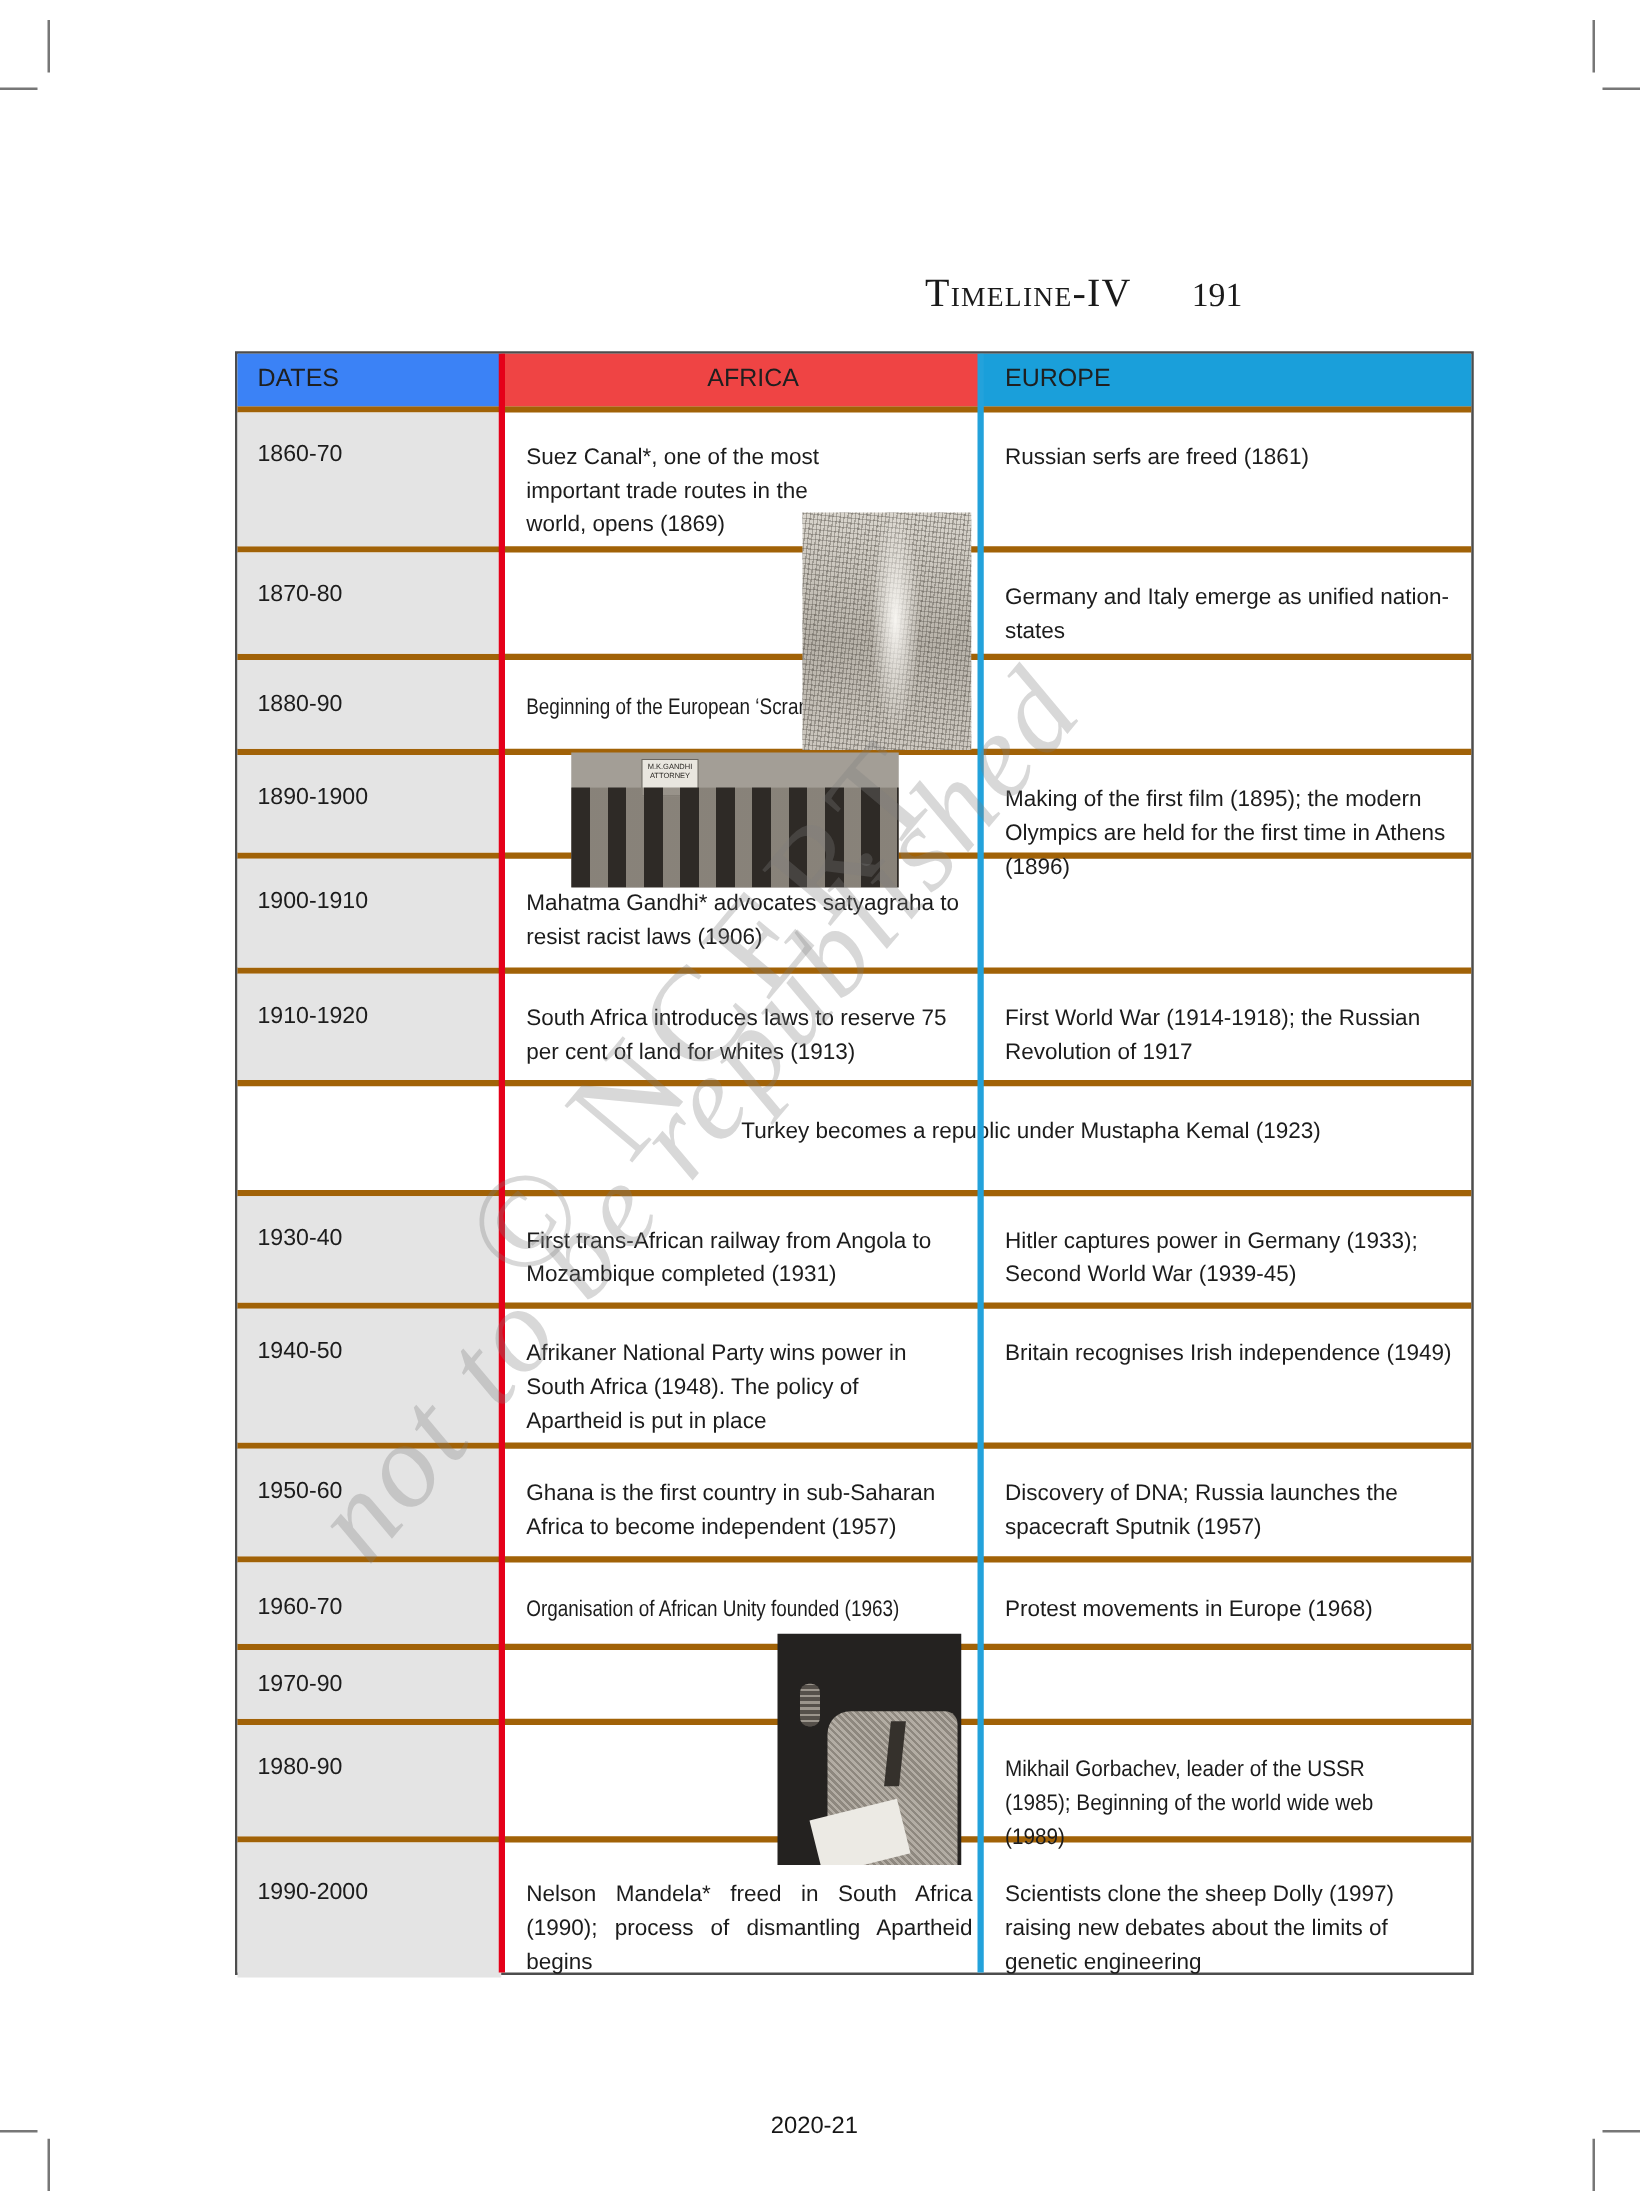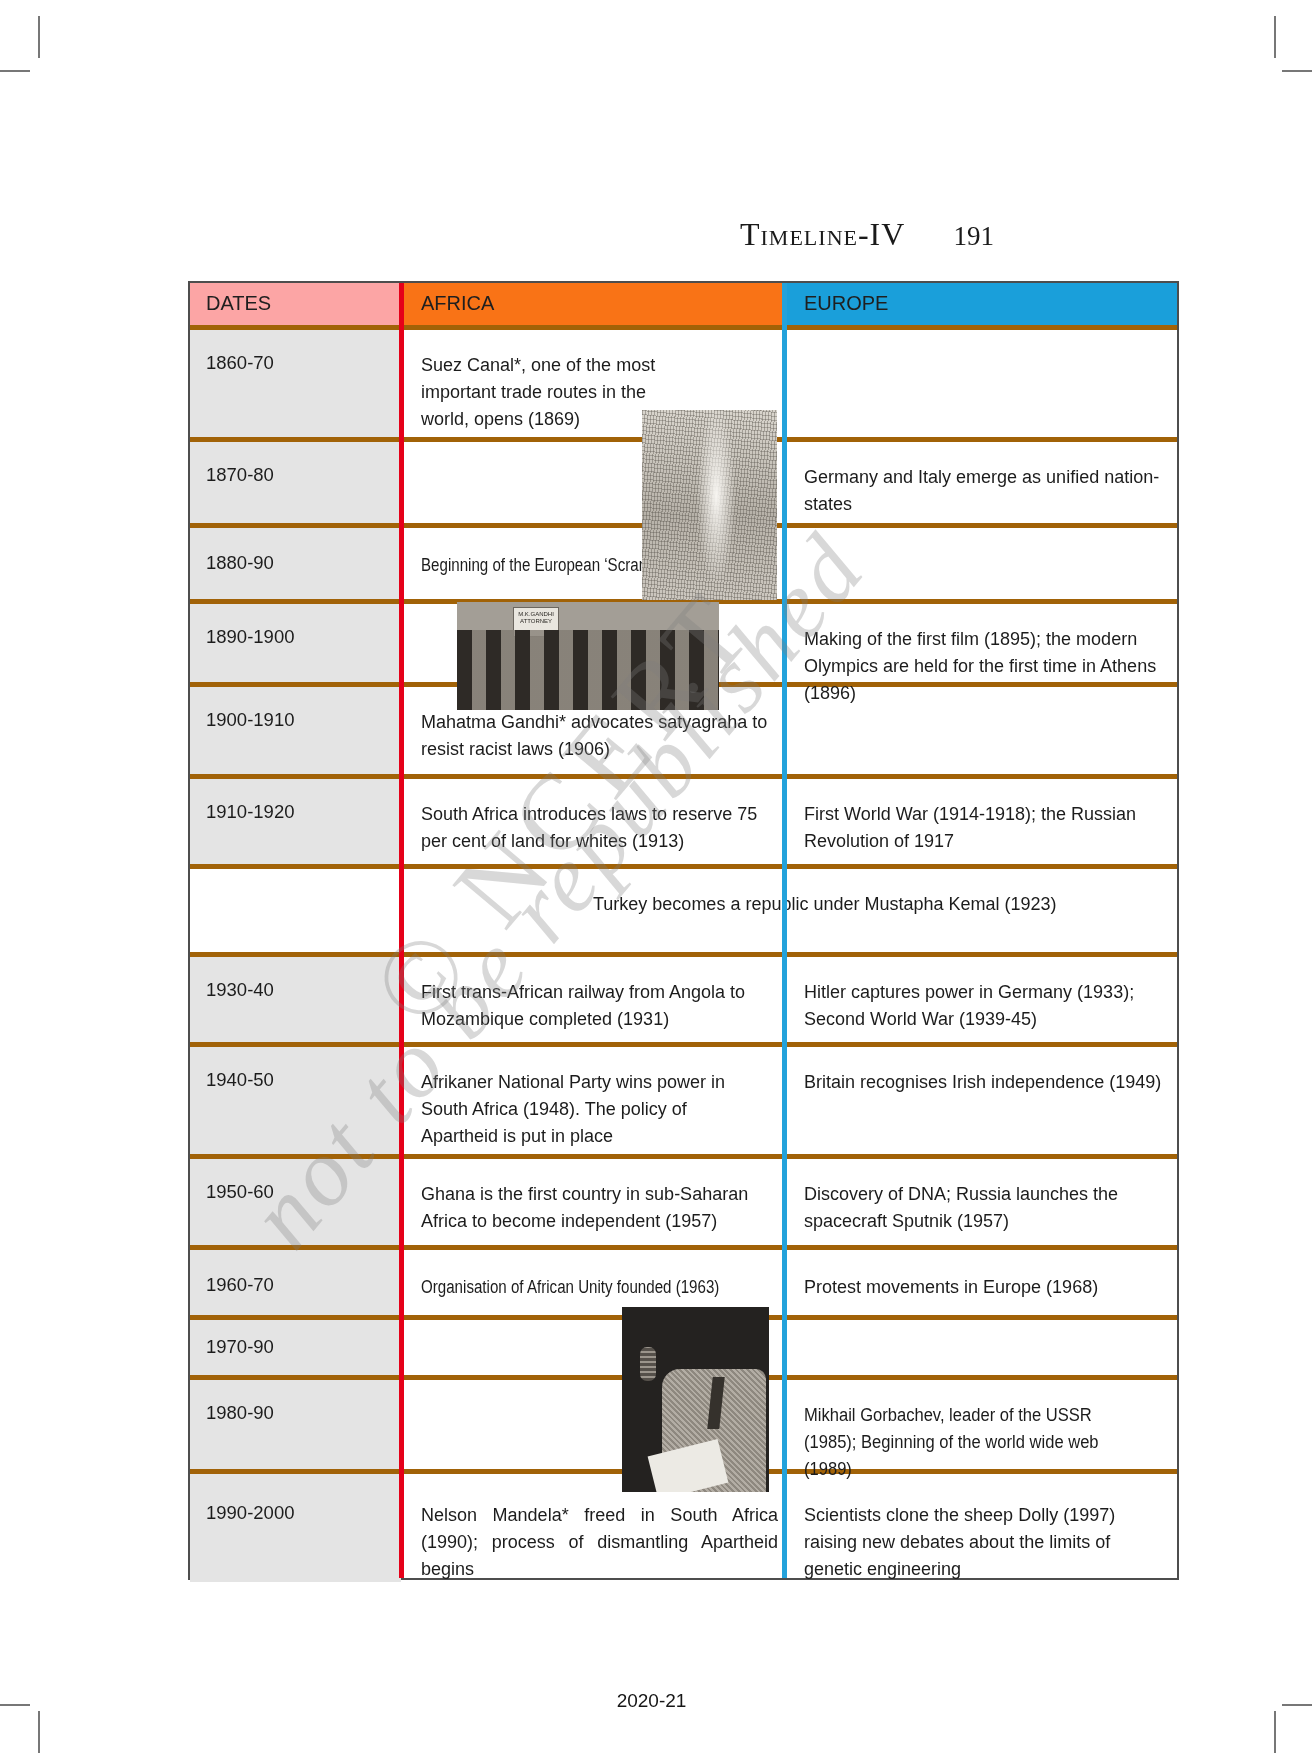--- a/index.html
+++ b/index.html
@@ -23,22 +23,22 @@
   
   .ttable{position:absolute;left:188px;top:281px;width:991px;height:1299px;
           border:2px solid #4d4d4d;box-sizing:border-box;background:#ffffff;}
   .trow{display:flex;box-sizing:border-box;}
   .trow + .trow{border-top:5px solid #a16207;}
   .cell{box-sizing:border-box;position:relative;}
   .cell.dates{width:211px;background:#e4e4e4;padding:22px 6px 0 16px;font-size:18.5px;}
   .cell.africa{width:383px;padding:22px 0 0 20px;}
   .cell.europe{flex:1;padding:22px 10px 0 20px;}
   .thead .cell{padding-top:9px;font-size:20px;color:#1f1f1f;}
-  .thead .dates{background:#fca5a5;}
-  .thead .africa{background:#f97316;}
+  .thead .dates{background:#3b82f6;}
+  .thead .africa{background:#ef4444;text-align:center;}
   .thead .europe{background:#1a9fda;}
   .txt{font-size:18px;line-height:27px;}
   .condensed{transform:scaleX(0.84);transform-origin:left top;white-space:nowrap;}
   .semicond{transform:scaleX(0.92);transform-origin:left top;}
   .justify{text-align:justify;padding-right:6px;}
 
   
   .rule{position:absolute;top:0;bottom:0;width:5px;z-index:2;}
   .rule.red{left:209px;background:#e50019;}
   .rule.blue{left:592px;background:#23a2db;}
@@ -99,20 +99,23 @@
       <div class="cell dates">DATES</div>
       <div class="cell africa">AFRICA</div>
       <div class="cell europe">EUROPE</div>
     </div>
 
     <div class="trow" style="height:112px">
       <div class="cell dates">1860-70</div>
       <div class="cell africa">
         <div class="txt" style="max-width:238px">Suez Canal*, one of the most important trade routes in the world, opens (1869)</div>
       </div>
+      <div class="cell europe">
+        <div class="txt">Russian serfs are freed (1861)</div>
+      </div>
     </div>
 
     <div class="trow" style="height:86px">
       <div class="cell dates">1870-80</div>
       <div class="cell africa"></div>
       <div class="cell europe">
         <div class="txt">Germany and Italy emerge as unified nation-states</div>
       </div>
     </div>
 

